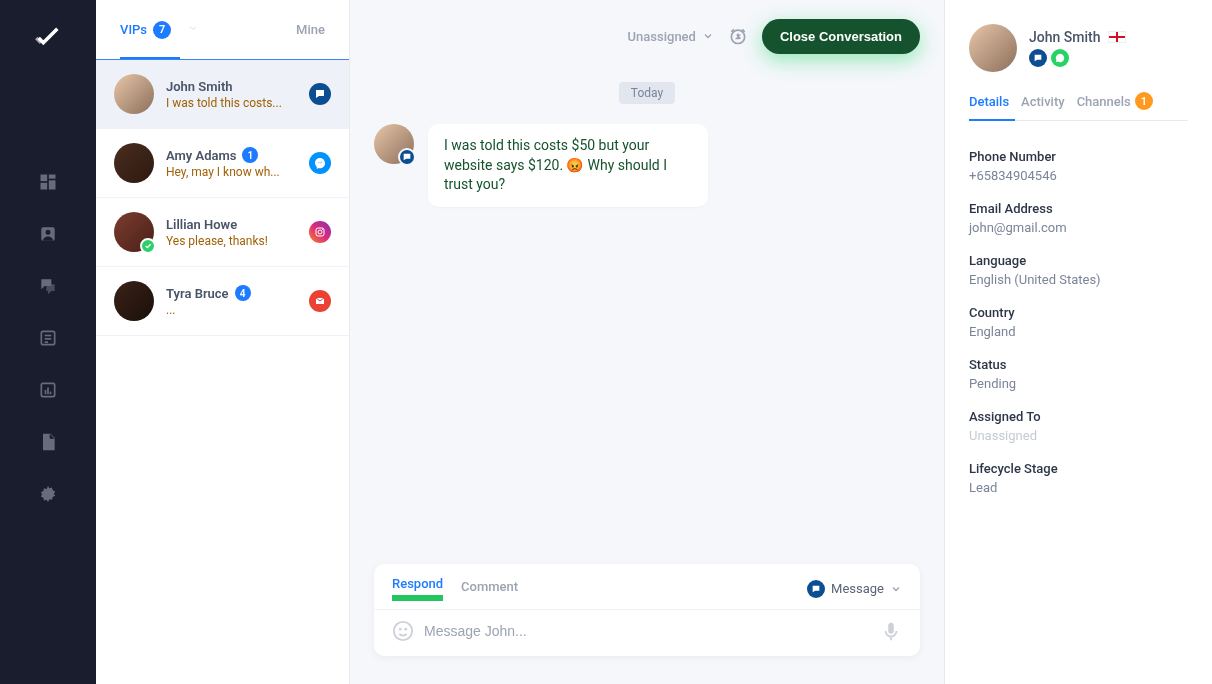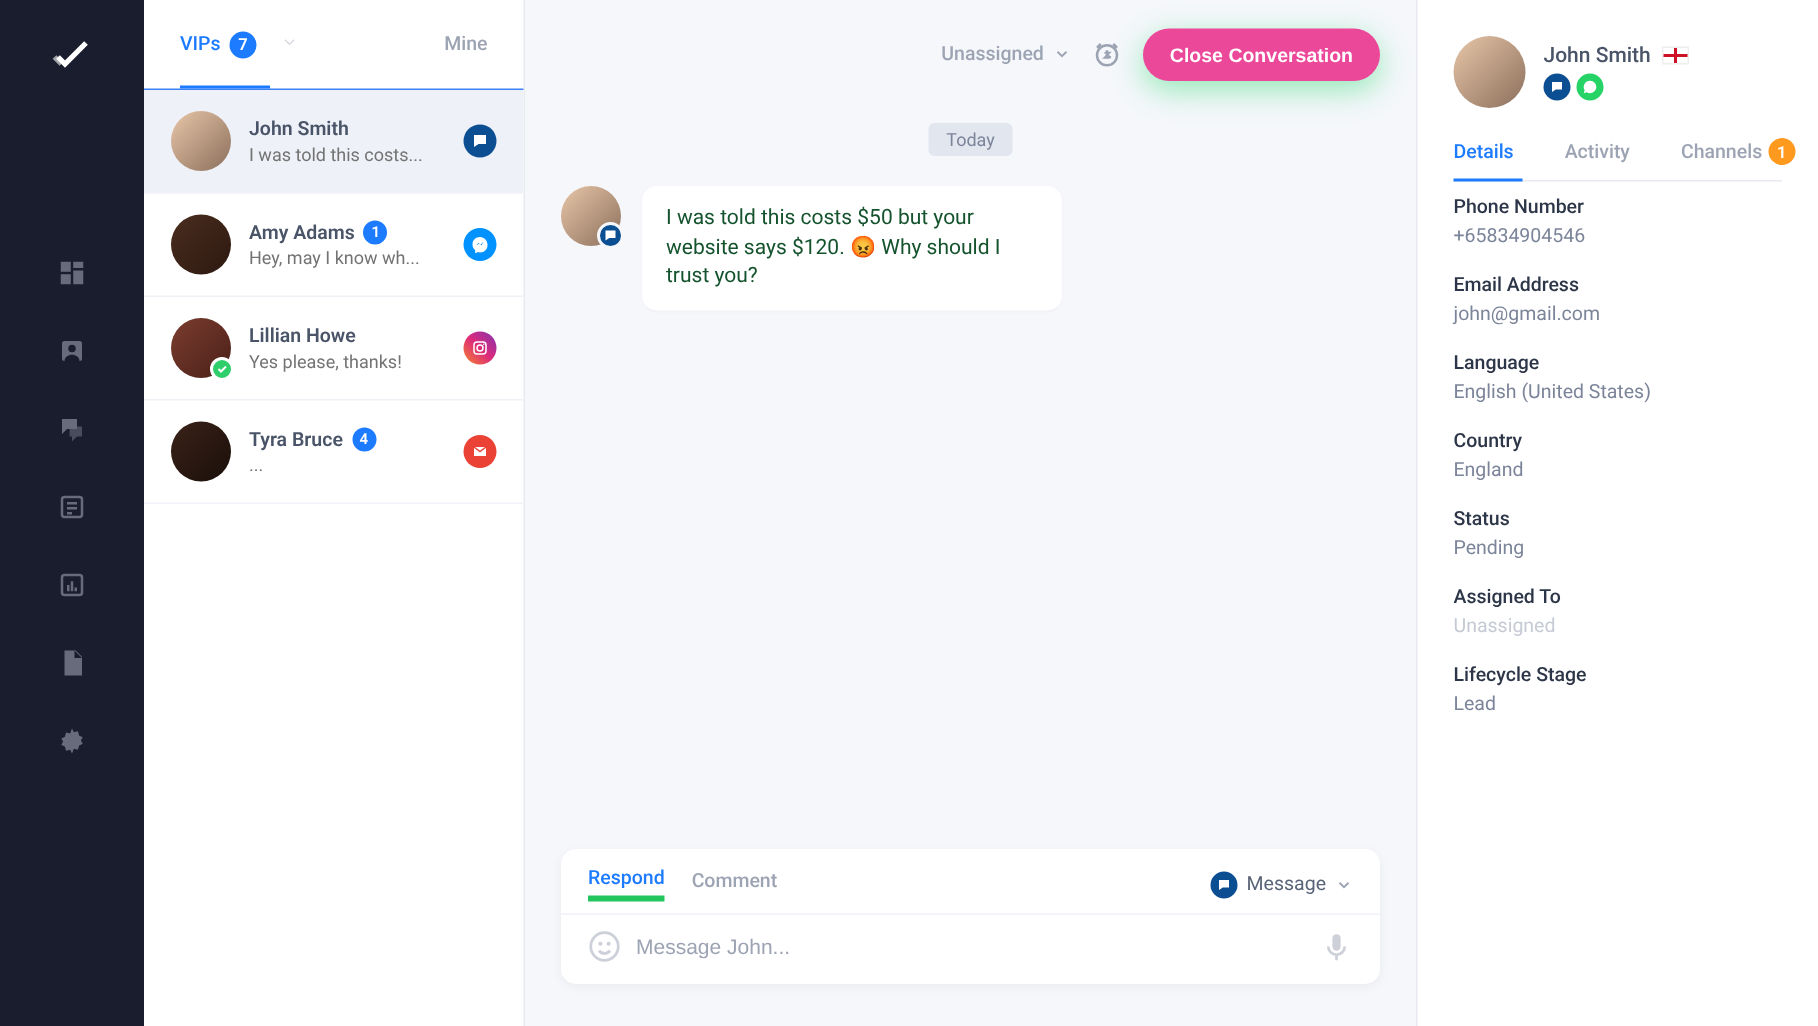--- a/index.html
+++ b/index.html
@@ -23,49 +23,49 @@
     
     .conv-list { flex: 1; overflow-y: auto; }
     .conv-item { padding: 14px 18px; display: flex; align-items: center; gap: 12px; cursor: pointer; border-bottom: 1px solid #f0f2f7; position: relative; }
     .conv-item.selected { background: #eef1f7; }
     .avatar-wrap { position: relative; width: 40px; height: 40px; flex-shrink: 0; }
     .avatar { width: 40px; height: 40px; border-radius: 50%; background: linear-gradient(135deg, #c9a0dc, #9c6bbd); display: flex; align-items: center; justify-content: center; font-size: 16px; color: #fff; font-weight: 600; }
     .avatar-status { position: absolute; bottom: -2px; right: -2px; width: 16px; height: 16px; border-radius: 50%; border: 2px solid #fff; display: flex; align-items: center; justify-content: center; }
     .status-green { background: #2ece6b; }
     .conv-body { flex: 1; min-width: 0; }
     .conv-name { font-size: 13px; font-weight: 600; color: #4a5468; display: flex; align-items: center; gap: 6px; margin-bottom: 2px; }
-    .conv-preview { font-size: 12px; color: #737373; white-space: nowrap; overflow: hidden; text-overflow: ellipsis; max-width: 120px; }
+    .conv-preview { font-size: 12px; color: #a16207; white-space: nowrap; overflow: hidden; text-overflow: ellipsis; max-width: 120px; }
     .conv-channel { width: 22px; height: 22px; border-radius: 50%; display: flex; align-items: center; justify-content: center; color: #fff; flex-shrink: 0; }
     .ch-webchat { background: #0b4e92; }
     .ch-messenger { background: #0092ff; }
     .ch-instagram { background: linear-gradient(45deg,#f58529,#dd2a7b,#8134af); }
     .ch-gmail { background: #ea4335; }
     .ch-viber { background: #7360f2; }
     .ch-whatsapp { background: #25d366; }
     
     
     .chat-panel { flex: 1; background: #f5f7fb; display: flex; flex-direction: column; }
     .chat-header { height: 72px; display: flex; align-items: center; justify-content: flex-end; padding: 0 24px; gap: 14px; }
     .assign-label { font-size: 13px; color: #9ca3b3; font-weight: 500; display: flex; align-items: center; gap: 6px; cursor: pointer; }
     .snooze-icon { width: 20px; height: 20px; cursor: pointer; }
     .snooze-icon svg { stroke: #9ca3b3; fill: none; }
-    .close-btn { background: #ec4899; color: #fff; border: none; border-radius: 24px; padding: 10px 18px; font-size: 13px; font-weight: 600; cursor: pointer; box-shadow: 0 6px 20px rgba(31,214,101,0.45); }
+    .close-btn { background: #14532d; color: #fff; border: none; border-radius: 24px; padding: 10px 18px; font-size: 13px; font-weight: 600; cursor: pointer; box-shadow: 0 6px 20px rgba(31,214,101,0.45); }
     
     .chat-body { flex: 1; padding: 0 24px; overflow-y: auto; }
     .date-pill { background: #e2e6ef; color: #7b8499; font-size: 12px; padding: 4px 12px; border-radius: 4px; display: inline-block; margin: 10px auto 20px; }
     .date-row { text-align: center; }
     .message-row { display: flex; gap: 14px; margin-bottom: 16px; }
     .msg-avatar-wrap { position: relative; width: 40px; height: 40px; flex-shrink: 0; }
     .msg-avatar-badge { position: absolute; bottom: -2px; right: -2px; width: 18px; height: 18px; border-radius: 50%; background: #0b4e92; border: 2px solid #f5f7fb; display: flex; align-items: center; justify-content: center; }
     .bubble { background: #fff; border-radius: 10px; padding: 12px 16px; font-size: 14px; color: #14532d; max-width: 280px; line-height: 1.4; box-shadow: 0 1px 2px rgba(0,0,0,0.03); }
     
     .composer { margin: 12px 24px 28px; background: #fff; border-radius: 10px; box-shadow: 0 2px 8px rgba(0,0,0,0.05); }
     .composer-tabs { display: flex; align-items: center; padding: 12px 18px 8px; gap: 18px; border-bottom: 1px solid #f0f2f7; }
     .composer-tab { font-size: 13px; color: #9ca3b3; font-weight: 500; cursor: pointer; padding-bottom: 4px; }
-    .composer-tab.active { color: #1d7bff; border-bottom: 4px solid #22c55e; }
+    .composer-tab.active { color: #1d7bff; border-bottom: 6px solid #22c55e; }
     .composer-spacer { flex: 1; }
     .channel-sel { display: flex; align-items: center; gap: 6px; font-size: 13px; color: #5a6478; cursor: pointer; }
     .channel-sel .ch-dot { width: 18px; height: 18px; border-radius: 50%; background: #0b4e92; display: flex; align-items: center; justify-content: center; }
     .composer-input-row { display: flex; align-items: center; padding: 10px 18px 14px; gap: 10px; }
     .emoji-icon { width: 22px; height: 22px; cursor: pointer; opacity: 0.5; }
     .composer-input { flex: 1; border: none; outline: none; font-size: 14px; color: #5a6478; }
     .composer-input::placeholder { color: #9ca3b3; }
     .mic-icon { width: 22px; height: 22px; cursor: pointer; opacity: 0.5; }
     
     
@@ -73,21 +73,21 @@
     .contact-header { display: flex; align-items: center; gap: 12px; margin-bottom: 20px; }
     .contact-name-row { display: flex; align-items: center; gap: 8px; }
     .contact-name { font-size: 14px; color: #4a5468; font-weight: 500; }
     .flag { width: 18px; height: 12px; background: #fff; border: 1px solid #eee; position: relative; }
     .flag::before, .flag::after { content: ''; position: absolute; background: #ce1124; }
     .flag::before { left: 0; right: 0; top: 50%; height: 2px; transform: translateY(-50%); }
     .flag::after { top: 0; bottom: 0; left: 50%; width: 2px; transform: translateX(-50%); }
     .contact-channels { display: flex; gap: 4px; margin-top: 4px; }
     .contact-channels .ch-small { width: 18px; height: 18px; border-radius: 50%; display: flex; align-items: center; justify-content: center; }
     
-    .detail-tabs { display: flex; gap: 34px; border-bottom: 1px solid #e8eaf0; margin-bottom: 10px; position: relative; }
+    .detail-tabs { display: flex; gap: 12px; border-bottom: 1px solid #e8eaf0; margin-bottom: 28px; position: relative; }
     .detail-tab { font-size: 13px; color: #9ca3b3; font-weight: 500; padding-bottom: 10px; cursor: pointer; display: flex; align-items: center; gap: 4px; }
     .detail-tab.active { color: #1d7bff; }
     .detail-indicator { position: absolute; bottom: -1px; left: 0; width: 46px; height: 2px; background: #1d7bff; }
     .badge-orange { background: #ff9a1f; color: #fff; border-radius: 10px; font-size: 11px; font-weight: 600; min-width: 18px; height: 18px; display: inline-flex; align-items: center; justify-content: center; }
     
     .field { margin-bottom: 18px; }
     .field-label { font-size: 13px; color: #2d3648; font-weight: 500; margin-bottom: 4px; }
     .field-value { font-size: 13px; color: #7b8499; }
     .field-value.unassigned { color: #c5cad4; }
     

